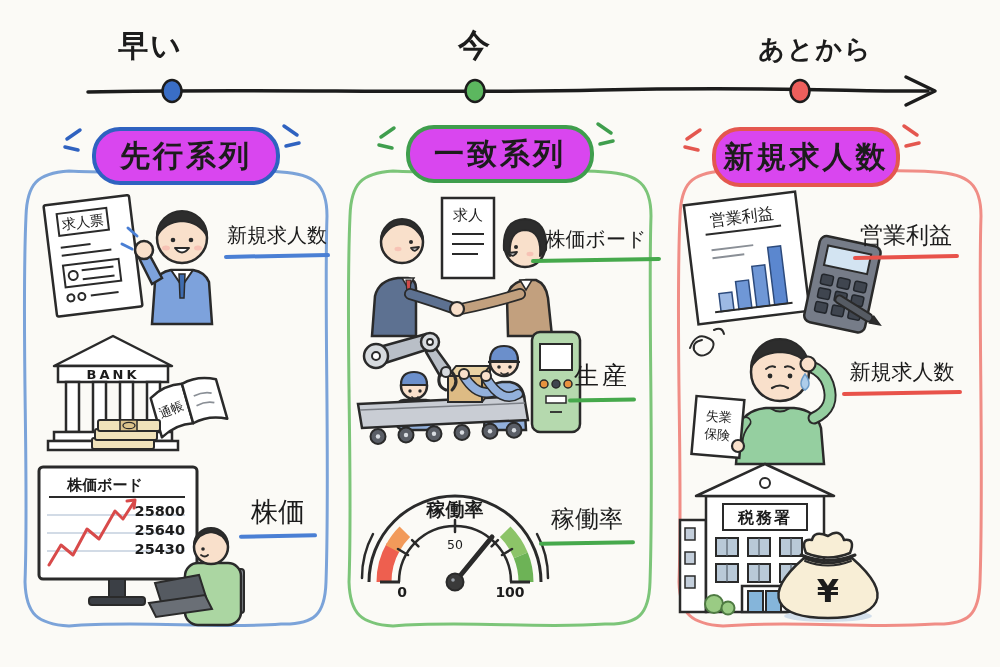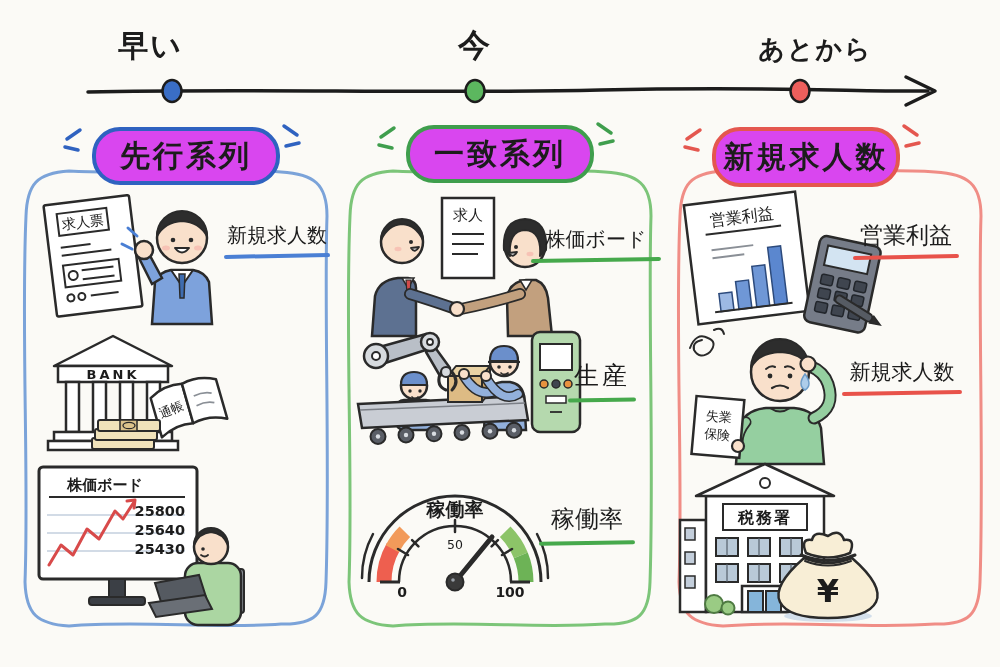--- a/index.html
+++ b/index.html
@@ -63,20 +63,24 @@
   <svg width="28" height="34" viewBox="0 0 28 34" style="left:676px;top:122px;z-index:4">
     <path d="M24,8 L11,17 M22,28 L9,25" stroke="#e4574f" stroke-width="3.5" stroke-linecap="round" fill="none"></path>
     </svg>
   <svg width="28" height="34" viewBox="0 0 28 34" style="left:900px;top:118px;z-index:4">
     <path d="M4,8 L17,17 M6,28 L19,25" stroke="#e4574f" stroke-width="3.5" stroke-linecap="round" fill="none"></path>
     </svg>
 
   <div class="ind-label" style="left:220px;top:224px;width:114px;font-size:20px">
     <span>新規求人数</span>
     <div class="ul c1" style="width:106px"></div>
+  </div>
+  <div class="ind-label" style="left:232px;top:496px;width:92px;font-size:27px">
+    <span>株価</span>
+    <div class="ul c1" style="width:78px"></div>
   </div>
 
   <div class="ind-label" style="left:528px;top:228px;width:136px;font-size:20px">
     <span>株価ボード</span>
     <div class="ul c2" style="width:130px"></div>
   </div>
   <div class="ind-label" style="left:558px;top:362px;width:88px;font-size:25px;letter-spacing:3px">
     <span>生産</span>
     <div class="ul c2" style="width:68px"></div>
   </div>

